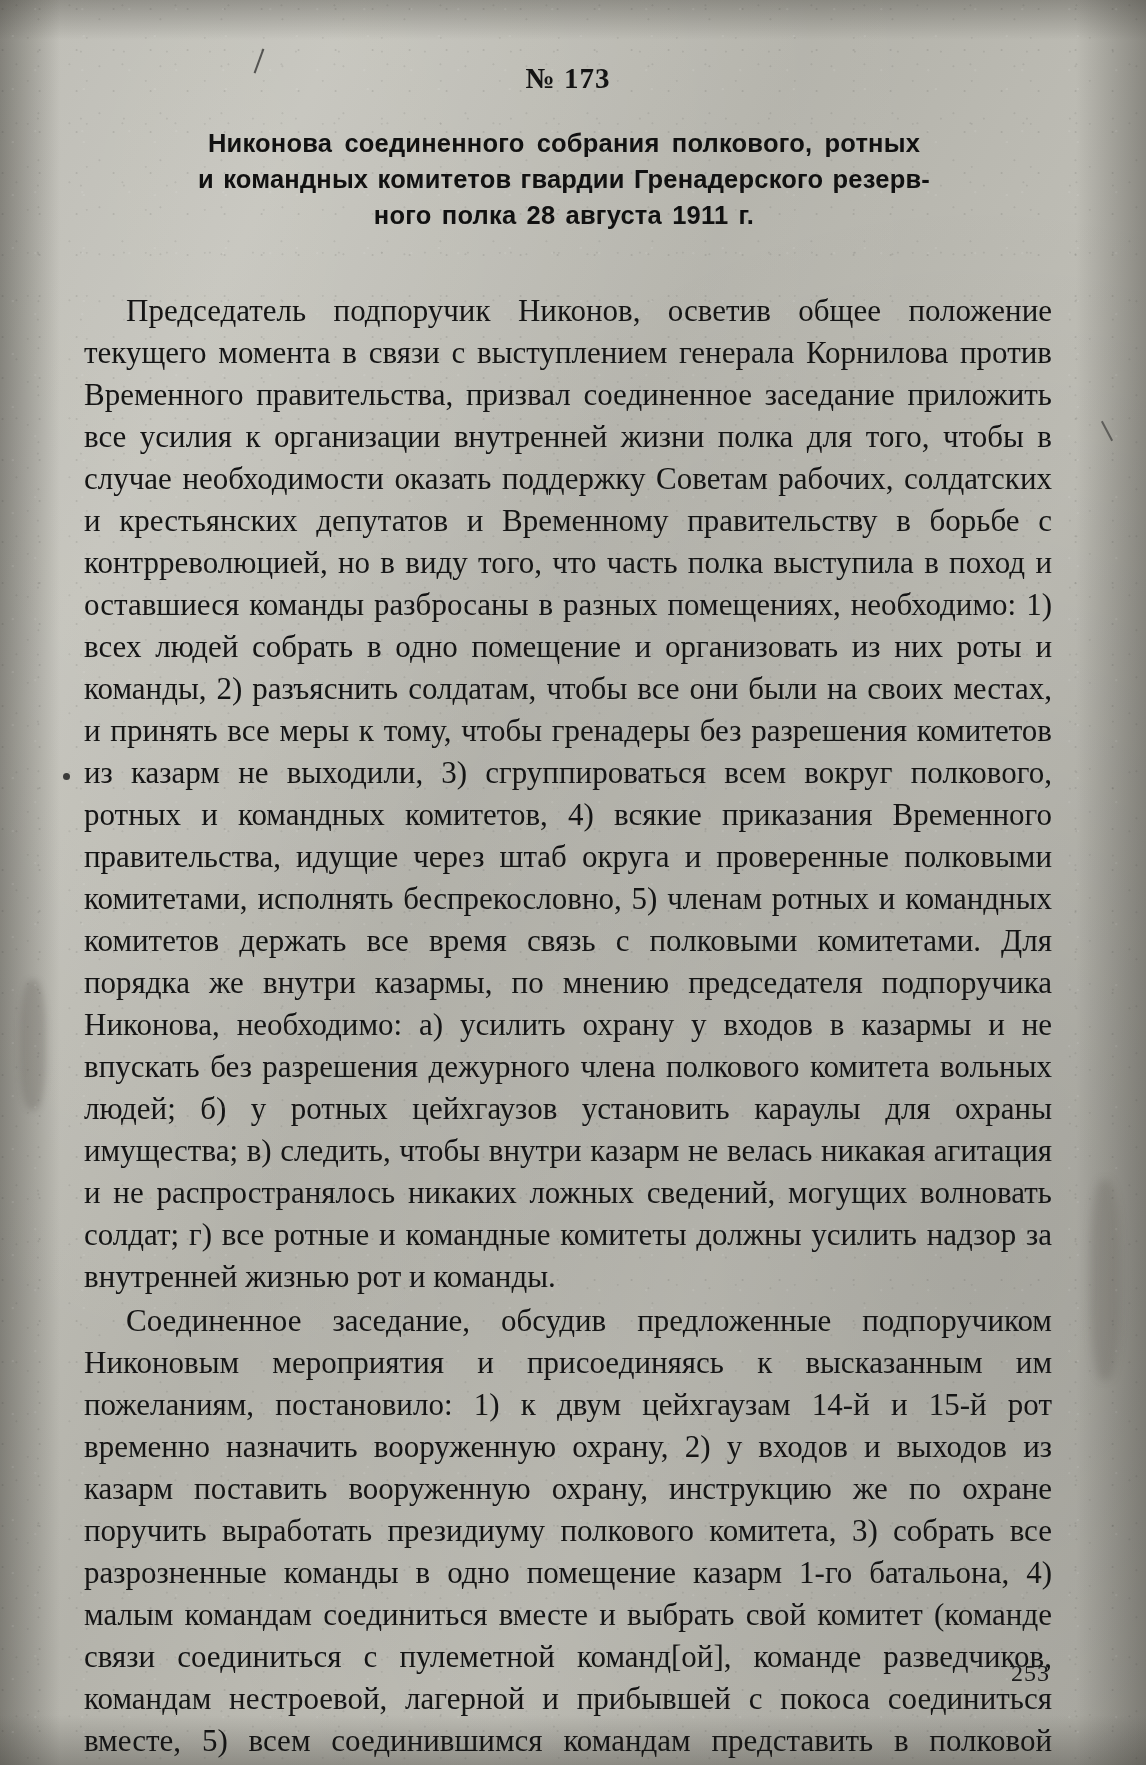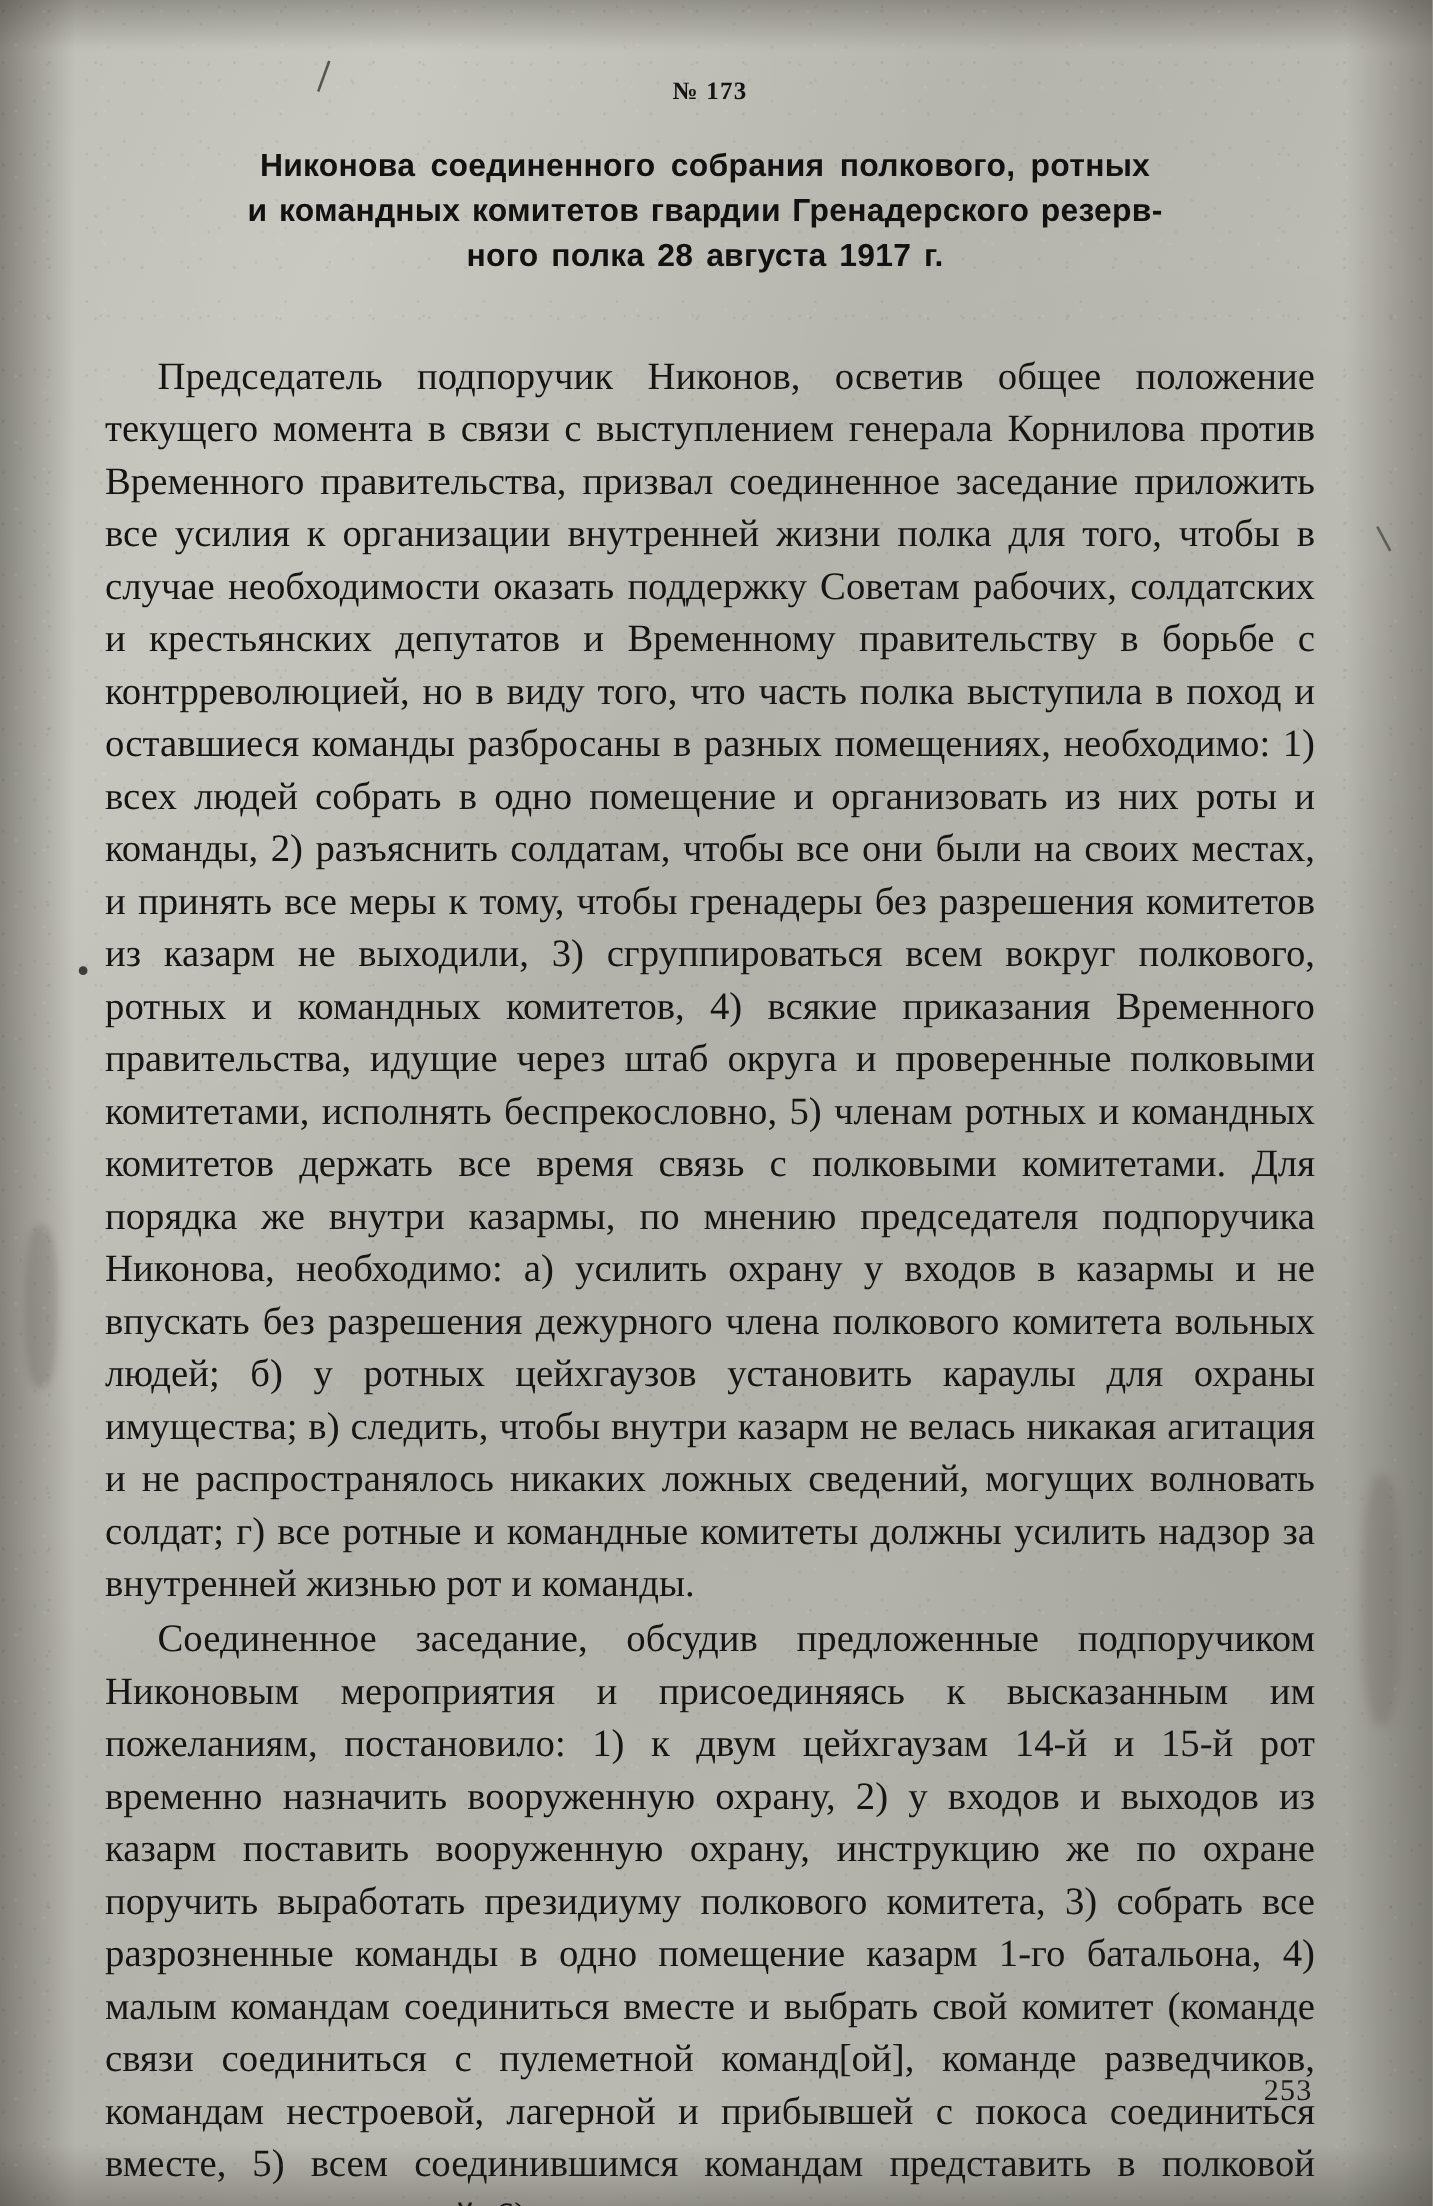--- a/index.html
+++ b/index.html
@@ -63,21 +63,21 @@
 
   .content {
     position: absolute;
     left: 84px;
     top: 62px;
     width: 968px;
   }
 
   .doc-number {
     text-align: center;
-    font-size: 20px;
+    font-size: 29px;
     font-weight: bold;
     letter-spacing: 1px;
     margin: 0 0 30px 0;
     color: #141414;
   }
 
   .doc-title {
     text-align: center;
     font-family: "Liberation Sans", "DejaVu Sans", sans-serif;
     font-size: 25.5px;
@@ -171,21 +171,21 @@
   <div class="mark mark-smudge-a"></div>
   <div class="mark mark-smudge-b"></div>
 
   <div class="content">
 
     <div class="doc-number">№ 173</div>
 
     <h1 class="doc-title">
       <span class="line l1">Никонова соединенного собрания полкового, ротных</span>
       <span class="line l2">и командных комитетов гвардии Гренадерского резерв-</span>
-      <span class="line l3">ного полка 28 августа 1917 г.</span>
+      <span class="line l3">ного полка 28 августа 1911 г.</span>
     </h1>
 
     <div class="body-text">
       <p>Председатель подпоручик Никонов, осветив общее положение текущего момента в связи с выступлением генерала Корнилова против Временного правительства, призвал соединенное заседание приложить все усилия к организации внутренней жизни полка для того, чтобы в случае необходимости оказать поддержку Советам рабочих, солдатских и крестьянских депутатов и Временному правительству в борьбе с контрреволюцией, но в виду того, что часть полка выступила в поход и оставшиеся команды разбросаны в разных помещениях, необходимо: 1) всех людей собрать в одно помещение и организовать из них роты и команды, 2) разъяснить солдатам, чтобы все они были на своих местах, и принять все меры к тому, чтобы гренадеры без разрешения комитетов из казарм не выходили, 3) сгруппироваться всем вокруг полкового, ротных и командных комитетов, 4) всякие приказания Временного правительства, идущие через штаб округа и проверенные полковыми комитетами, исполнять беспрекословно, 5) членам ротных и командных комитетов держать все время связь с полковыми комитетами. Для порядка же внутри казармы, по мнению председателя подпоручика Никонова, необходимо: а) усилить охрану у входов в казармы и не впускать без разрешения дежурного члена полкового комитета вольных людей; б) у ротных цейхгаузов установить караулы для охраны имущества; в) следить, чтобы внутри казарм не велась никакая агитация и не распространялось никаких ложных сведений, могущих волновать солдат; г) все ротные и командные комитеты должны усилить надзор за внутренней жизнью рот и команды.</p>
       <p>Соединенное заседание, обсудив предложенные подпоручиком Никоновым мероприятия и присоединяясь к высказанным им пожеланиям, постановило: 1) к двум цейхгаузам 14-й и 15-й рот временно назначить вооруженную охрану, 2) у входов и выходов из казарм поставить вооруженную охрану, инструкцию же по охране поручить выработать президиуму полкового комитета, 3) собрать все разрозненные команды в одно помещение казарм 1-го батальона, 4) малым командам соединиться вместе и выбрать свой комитет (команде связи соединиться с пулеметной команд[ой], команде разведчиков, командам нестроевой, лагерной и прибывшей с покоса соединиться вместе, 5) всем соединившимся командам представить в полковой комитет списки людей, 6) за пропусками солдат в ротах</p>
     </div>
 
   </div>
 
   <div class="page-number">253</div>

